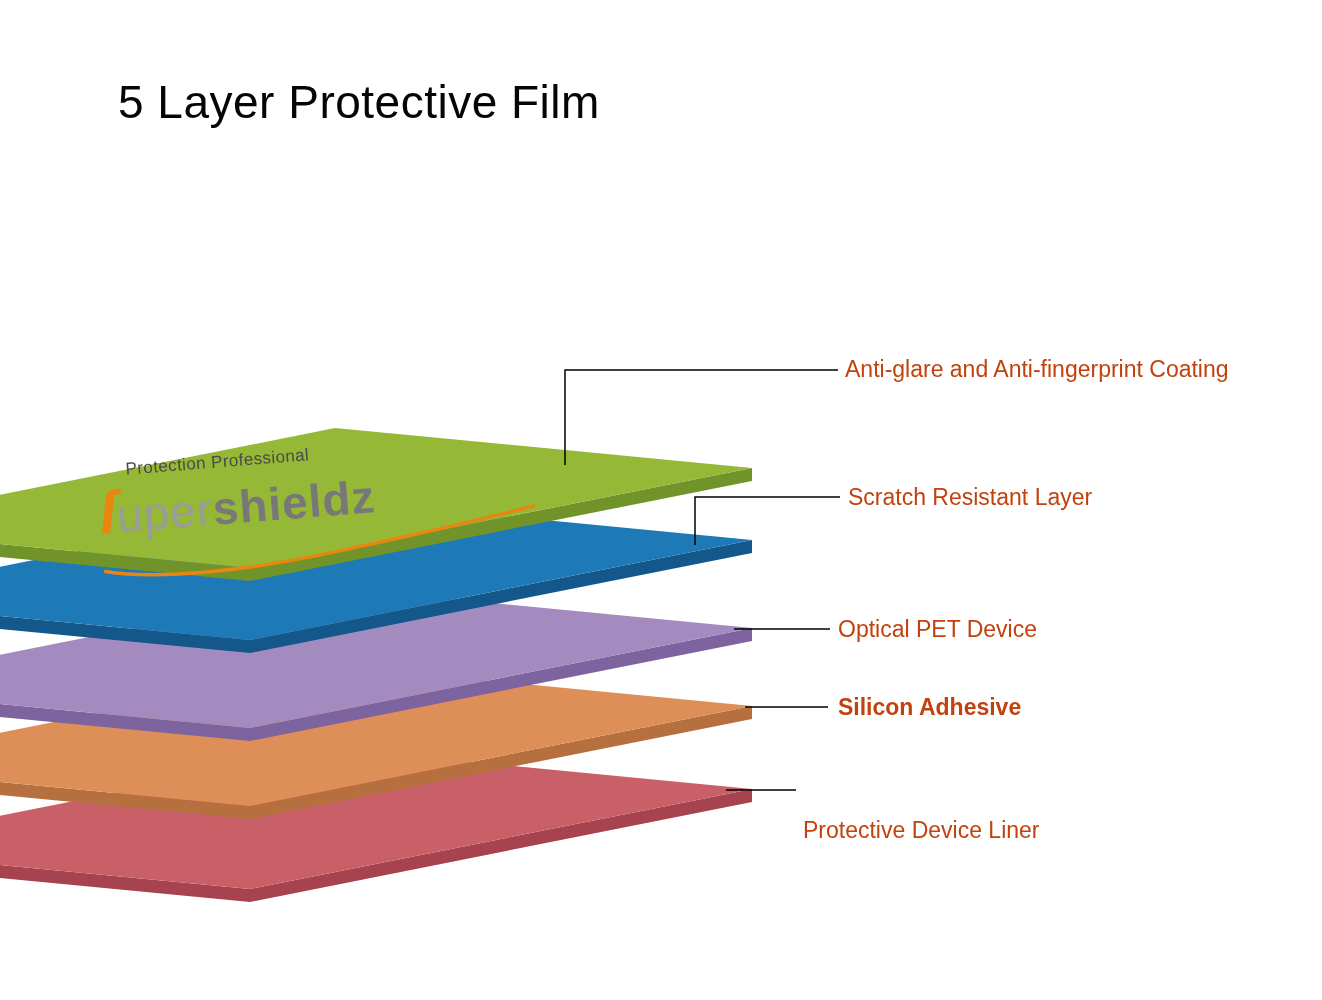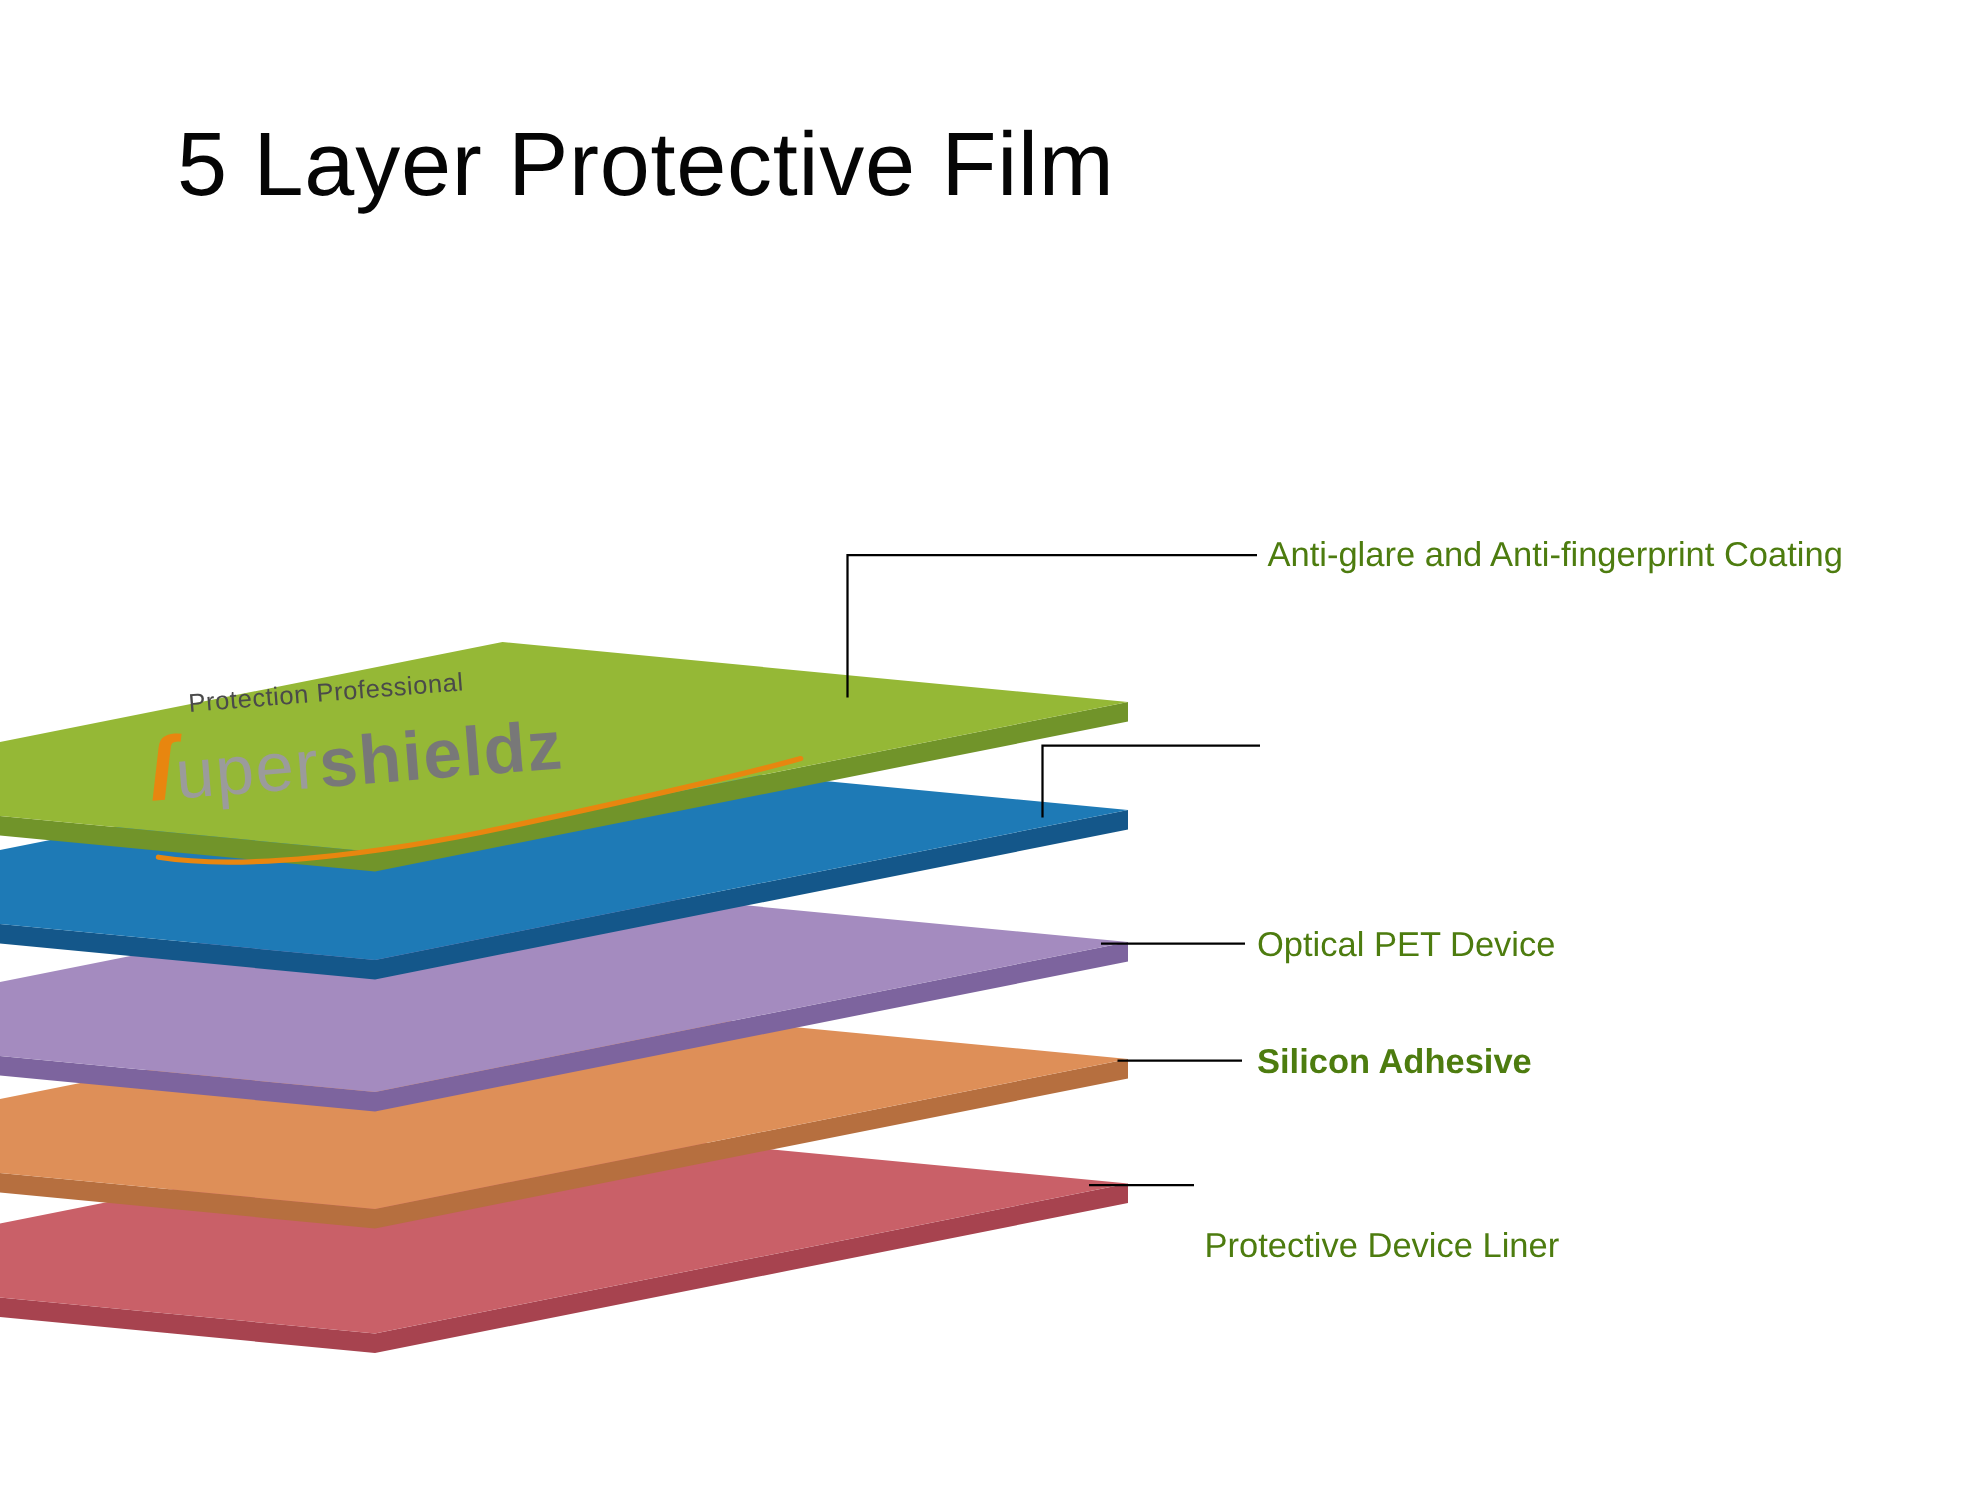--- a/index.html
+++ b/index.html
@@ -8,35 +8,35 @@
     width: 1322px;
     height: 1000px;
     background: #ffffff;
     overflow: hidden;
     font-family: "Liberation Sans", sans-serif;
   }
   .title {
     position: absolute;
     left: 118px;
     top: 75px;
-    font-size: 60px;
+    font-size: 46px;
     font-weight: 400;
     color: #050505;
     letter-spacing: 0.5px;
     white-space: nowrap;
   }
   svg.diagram {
     position: absolute;
     left: 0; top: 0;
     width: 1322px; height: 1000px;
   }
   .callout-label {
     position: absolute;
     font-size: 23px;
-    color: #4d7c0f;
+    color: #c2410c;
     white-space: nowrap;
   }
   .lbl-0 { left: 845px; top: 356px; }
   .lbl-1 { left: 848px; top: 484px; }
   .lbl-2 { left: 838px; top: 616px; }
   .lbl-3 { left: 838px; top: 694px; font-weight: bold; }
   .lbl-4 { left: 803px; top: 777px; margin-top: 40px; }
 
   .logo {
     position: absolute;
@@ -127,17 +127,18 @@
     <div class="logo-tagline">Protection Professional</div>
     <div class="logo-brand">
       <span class="brand-s">ſ</span><span class="brand-uper">uper</span><span class="brand-shieldz">shieldz</span>
       <svg class="logo-swoosh" width="444" height="48" viewBox="0 0 444 48">
         <path d="M6 34 C 60 47, 150 44, 240 32 C 330 20, 402 9, 438 2" fill="none" stroke="#e8860f" stroke-width="3.5" stroke-linecap="round"></path>
       </svg>
     </div>
   </div>
 
   <div class="callout-label lbl-0">Anti-glare and Anti-fingerprint Coating</div>
+  <div class="callout-label lbl-1">Scratch Resistant Layer</div>
   <div class="callout-label lbl-2">Optical PET Device</div>
   <div class="callout-label lbl-3">Silicon Adhesive</div>
   <div class="callout-label lbl-4">Protective Device Liner</div>
 
 </div>
 
 </body></html>

